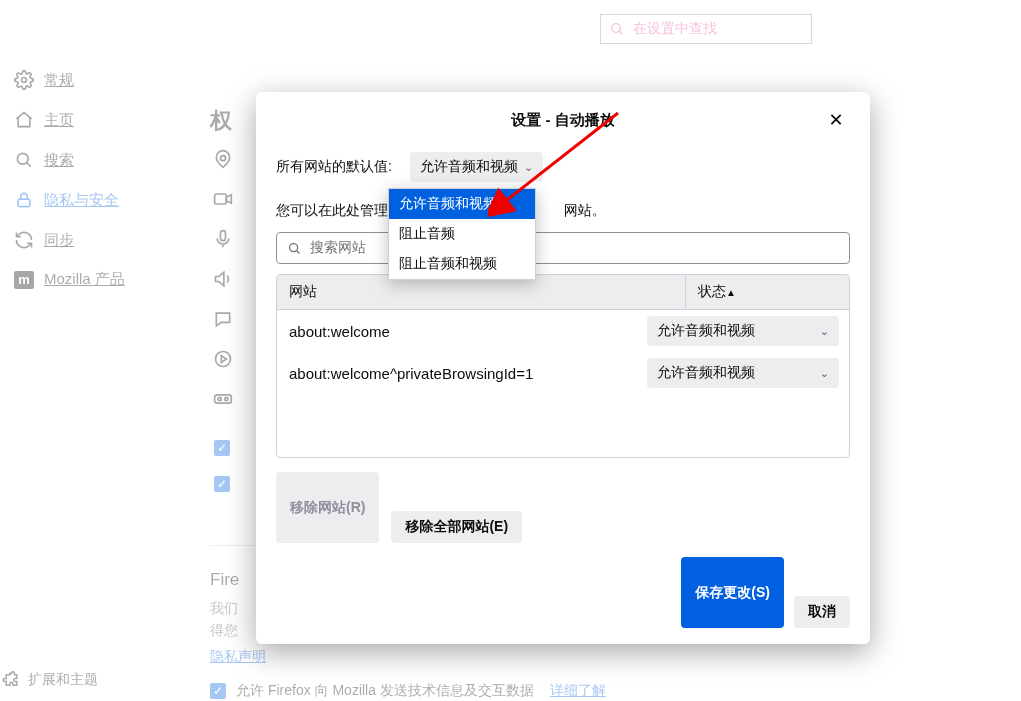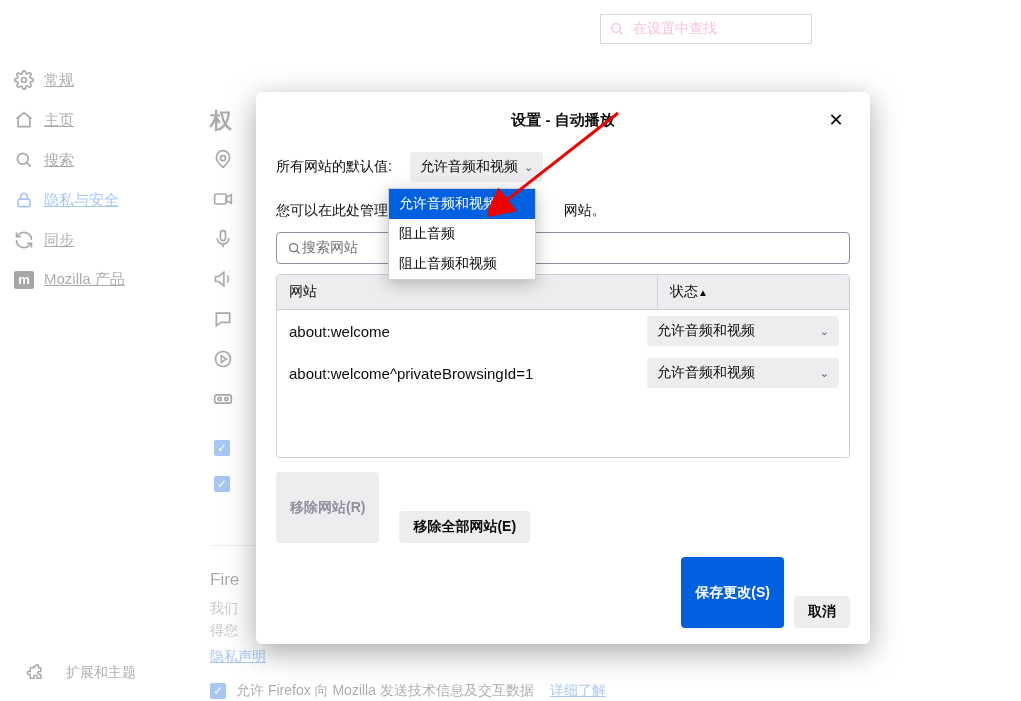--- a/index.html
+++ b/index.html
@@ -32,27 +32,27 @@
     cursor: pointer;
     gap: 10px;
     font-size: 15px;
     text-decoration: underline;
   }
   .sidebar-item.selected {
     color: #0060df;
   }
   .sidebar-bottom {
     position: absolute;
-    bottom: 8px;
+    bottom: 1px;
     left: 0;
     width: 200px;
     display: flex;
     align-items: center;
-    padding: 10px 24px;
-    gap: 22px;
+    padding: 10px 0;
+    gap: 8px;
     font-size: 14px;
   }
   .ico {
     width: 20px;
     height: 20px;
     display: inline-flex;
     align-items: center;
     justify-content: center;
     color: currentColor;
   }
@@ -185,41 +185,42 @@
     position: relative;
   }
   .dlg-desc { margin-bottom: 12px; }
   .dlg-search {
     height: 32px;
     border: 1px solid #8f8f9d;
     border-radius: 4px;
     display: flex;
     align-items: center;
     padding: 0 10px;
+    gap: 8px;
     color: #737373;
     margin-bottom: 10px;
   }
   .table {
     border: 1px solid #cfcfd8;
     border-radius: 4px;
     flex: 1;
     display: flex;
     flex-direction: column;
     overflow: hidden;
     margin-bottom: 14px;
   }
   .thead {
     display: flex;
     background: #ededf0;
     border-bottom: 1px solid #cfcfd8;
     font-size: 14px;
   }
   .th-site { flex: 1; padding: 8px 12px; }
   .th-status {
-    width: 192px;
+    width: 164px;
     padding: 8px 12px;
     border-left: 1px solid #cfcfd8;
     display: flex;
     align-items: center;
   }
   .tbody { flex:1; }
   .trow {
     display: flex;
     align-items: center;
     padding: 6px 10px 6px 12px;
@@ -232,21 +233,21 @@
     background: #ededf0;
     border-radius: 4px;
     display: flex;
     align-items: center;
     justify-content: space-between;
     cursor: pointer;
     font-size: 14px;
   }
   .dlg-bottom1 {
     display: flex;
-    gap: 20px;
+    gap: 12px;
     margin-bottom: 14px;
   }
   .btn {
     padding: 7px 14px;
     border-radius: 4px;
     font-size: 14px;
     border: none;
     cursor: pointer;
     font-weight: 600;
   }

